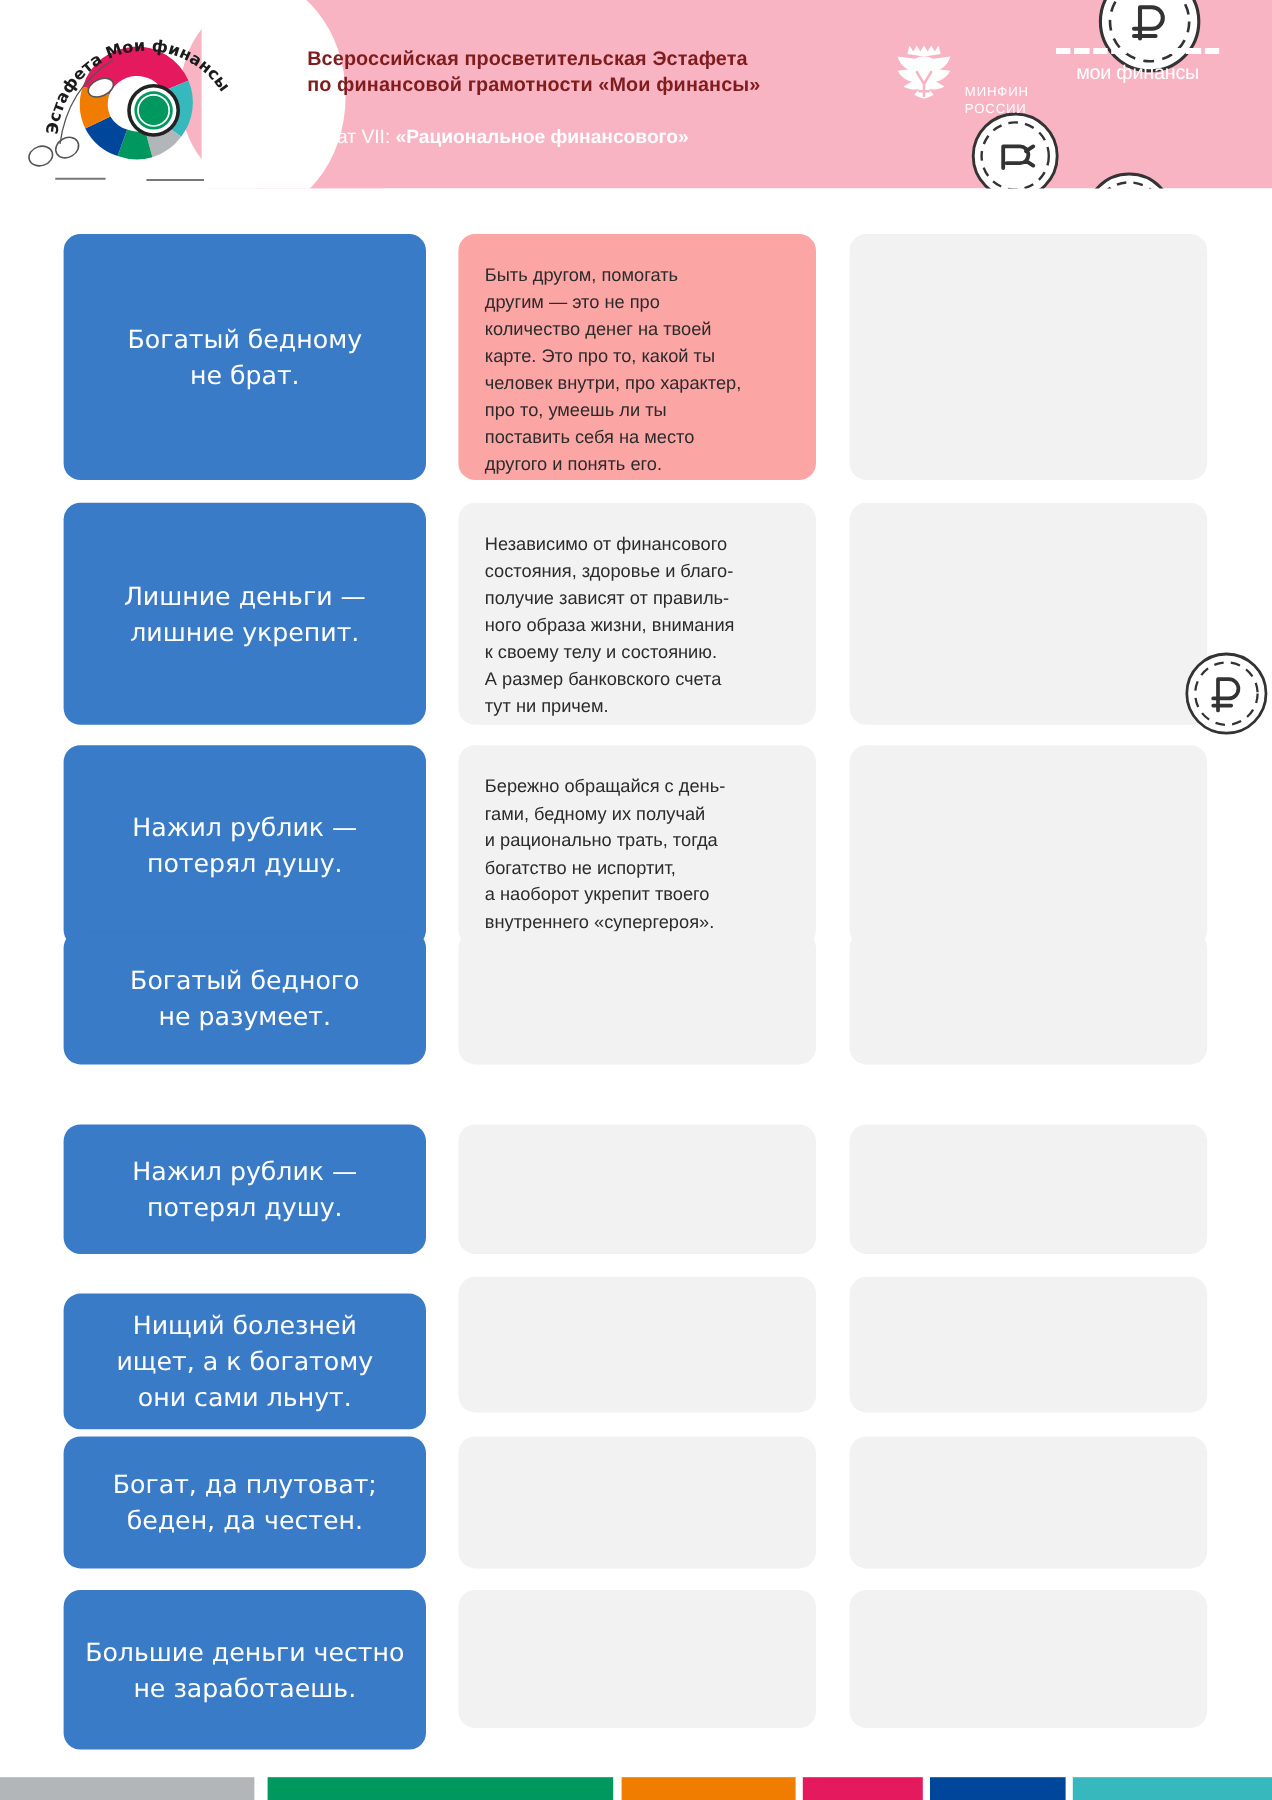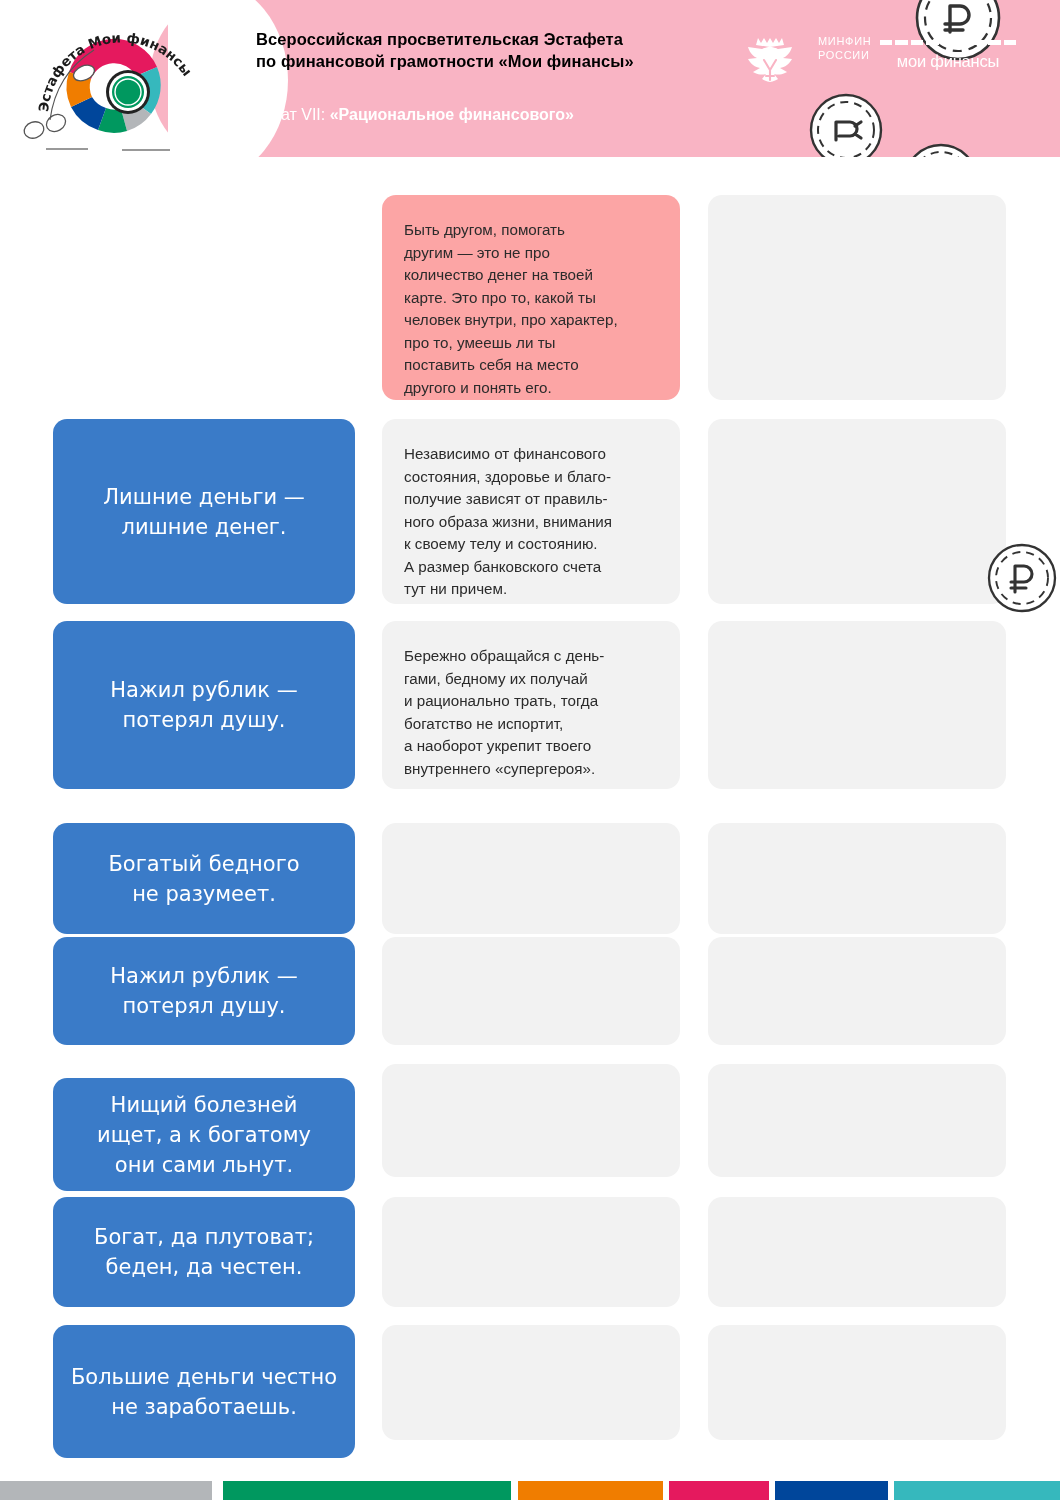--- a/index.html
+++ b/index.html
@@ -56,23 +56,23 @@
   .logo {
     position: absolute;
     left: 22px; top: 8px;
     width: 180px; height: 150px;
     z-index: 6;
   }
 
   
   .header-title {
     position: absolute;
-    left: 256px; top: 28px;
+    left: 256px; top: 38px;
     z-index: 5;
-    color: #000000;
+    color: #7f1d1d;
     font-size: 16.5px;
     font-weight: 700;
     line-height: 22px;
     letter-spacing: 0.1px;
     white-space: pre-line;
   }
   .header-stage {
     position: absolute;
     left: 256px; top: 104px;
     z-index: 5;
@@ -82,22 +82,22 @@
     font-weight: 400;
   }
   .header-stage b { font-weight: 700; }
 
   
   .minfin {
     position: absolute;
     left: 742px; top: 34px;
     z-index: 5;
     display: flex;
-    align-items: flex-start;
-    gap: 20px;
+    align-items: flex-end;
+    gap: 6px;
   }
   .minfin-text {
     color: #ffffff;
     font-size: 11px;
     font-weight: 500;
     letter-spacing: 0.7px;
     line-height: 14px;
     white-space: pre-line;
   }
 
@@ -288,34 +288,36 @@
 
   <svg class="coin" style="left:984px; top:540px;" width="76" height="76" viewBox="0 0 76 76">
     <circle cx="38" cy="38" r="33" fill="#ffffff" stroke="#333" stroke-width="2.3"></circle>
     <circle cx="38" cy="38" r="26" fill="none" stroke="#333" stroke-width="1.9" stroke-dasharray="8 6"></circle>
     <path d="M31 52 V26 h9 a8 8 0 0 1 0 16 h-13 M27 48 h15" fill="none" stroke="#333" stroke-width="3.1" stroke-linecap="round" stroke-linejoin="round"></path>
   </svg>
 
   <div class="grid">
 
     <div class="row" style="top:38px; height:205px;">
+      <div class="card-blue" style="top: 0px; height: 205px; background: rgb(58, 123, 200);">Богатый бедному
+не брат.</div>
       <div class="card-gray card-text" style="top: 0px; height: 205px; background: #fca5a5;">Быть другом, помогать
 другим — это не про
 количество денег на твоей
 карте. Это про то, какой ты
 человек внутри, про характер,
 про то, умеешь ли ты
 поставить себя на место
 другого и понять его.</div>
       <div class="card-gray card-empty" style="top: 0px; height: 205px; background: rgb(242, 242, 242);"></div>
     </div>
 
     <div class="row" style="top:262px; height:185px;">
       <div class="card-blue" style="top: 0px; height: 185px; background: rgb(58, 123, 200);">Лишние деньги —
-лишние денег.</div>
+лишние укрепит.</div>
       <div class="card-gray card-text" style="top: 0px; height: 185px; background: rgb(242, 242, 242);">Независимо от финансового
 состояния, здоровье и благо-
 получие зависят от правиль-
 ного образа жизни, внимания
 к своему телу и состоянию.
 А размер банковского счета
 тут ни причем.</div>
       <div class="card-gray card-empty" style="top: 0px; height: 185px; background: rgb(242, 242, 242);"></div>
     </div>
 
@@ -324,21 +326,21 @@
 потерял душу.</div>
       <div class="card-gray card-text" style="top: 0px; height: 168px; background: rgb(242, 242, 242);">Бережно обращайся с день-
 гами, бедному их получай
 и рационально трать, тогда
 богатство не испортит,
 а наоборот укрепит твоего
 внутреннего «супергероя».</div>
       <div class="card-gray card-empty" style="top: 0px; height: 168px; background: rgb(242, 242, 242);"></div>
     </div>
 
-    <div class="row" style="top:666px; height:111px;">
+    <div class="row" style="top:619px; height:111px;">
       <div class="card-blue" style="top: 0px; height: 111px; background: rgb(58, 123, 200);">Богатый бедного
 не разумеет.</div>
       <div class="card-gray card-text" style="top: 0px; height: 111px; background: rgb(242, 242, 242);"></div>
       <div class="card-gray card-empty" style="top: 0px; height: 111px; background: rgb(242, 242, 242);"></div>
     </div>
 
     <div class="row" style="top:780px; height:108px;">
       <div class="card-blue" style="top: 0px; height: 108px; background: rgb(58, 123, 200);">Нажил рублик —
 потерял душу.</div>
       <div class="card-gray card-text" style="top: 0px; height: 108px; background: rgb(242, 242, 242);"></div>

